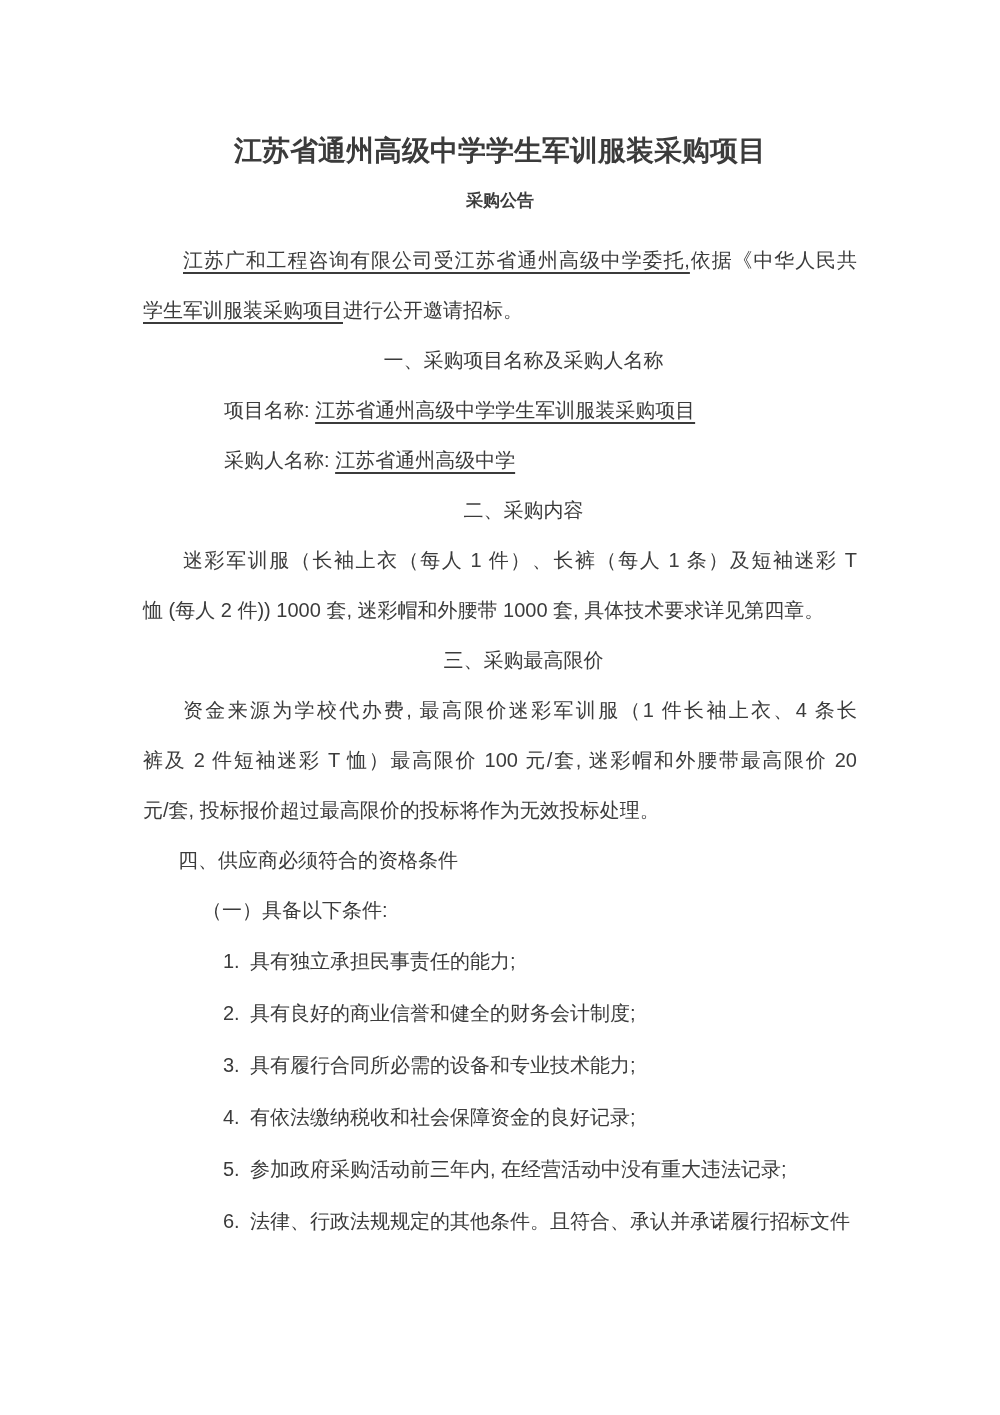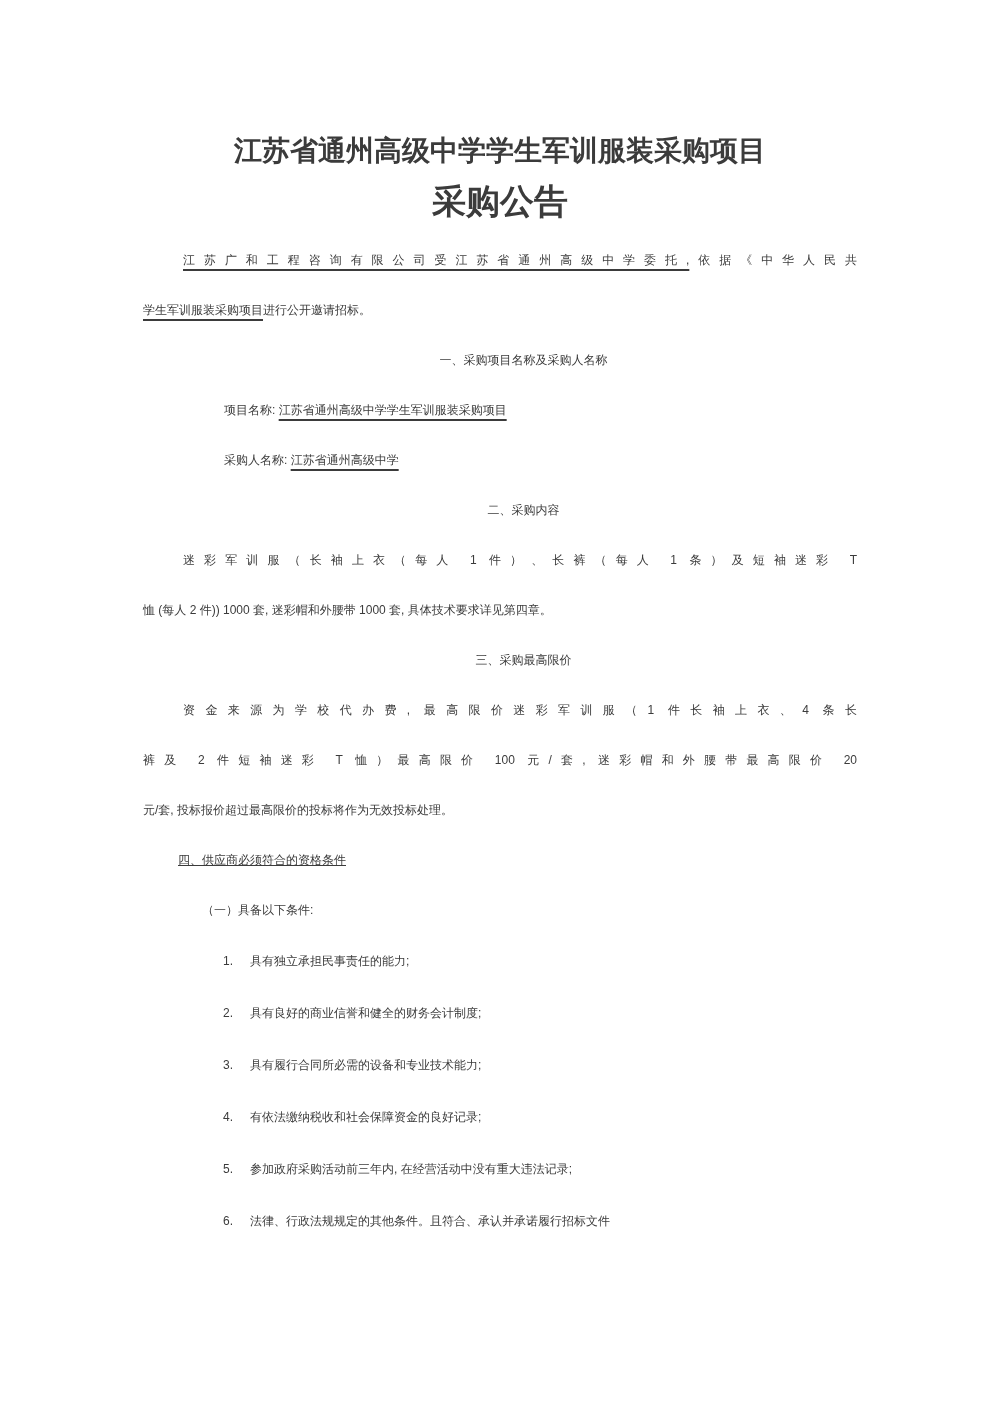--- a/index.html
+++ b/index.html
@@ -16,40 +16,40 @@
     margin: 0;
     text-align: center;
     font-size: 28px;
     line-height: 50px;
     font-weight: 700;
     letter-spacing: 0px;
   }
   .t2 {
     margin: 0;
     text-align: center;
-    font-size: 34px;
+    font-size: 17px;
     line-height: 50px;
     font-weight: 700;
   }
   .content {
     margin: 9px 143px 0 143px;
     width: 714px;
-    font-size: 12px;
+    font-size: 20px;
   }
   .line {
     line-height: 50px;
     white-space: nowrap;
   }
   .just {
     text-align: justify;
     text-align-last: justify;
   }
   .k-p1  { padding-left: 40px; }   
   .k-h   { padding-left: 47px; text-align: center; }   
-  .k-h4  { padding-left: 35px; text-decoration: underline; }   
+  .k-h4  { padding-left: 35px; }   
   .k-kv  { padding-left: 81px; }   
   .k-sub { padding-left: 59px; }   
   .k-item{ padding-left: 80px; line-height: 52px; } 
   .num { display: inline-block; width: 27px; }
   .u {
     text-decoration: underline;
     text-decoration-thickness: 2px;
     text-underline-offset: 5px;
   }
 </style>

